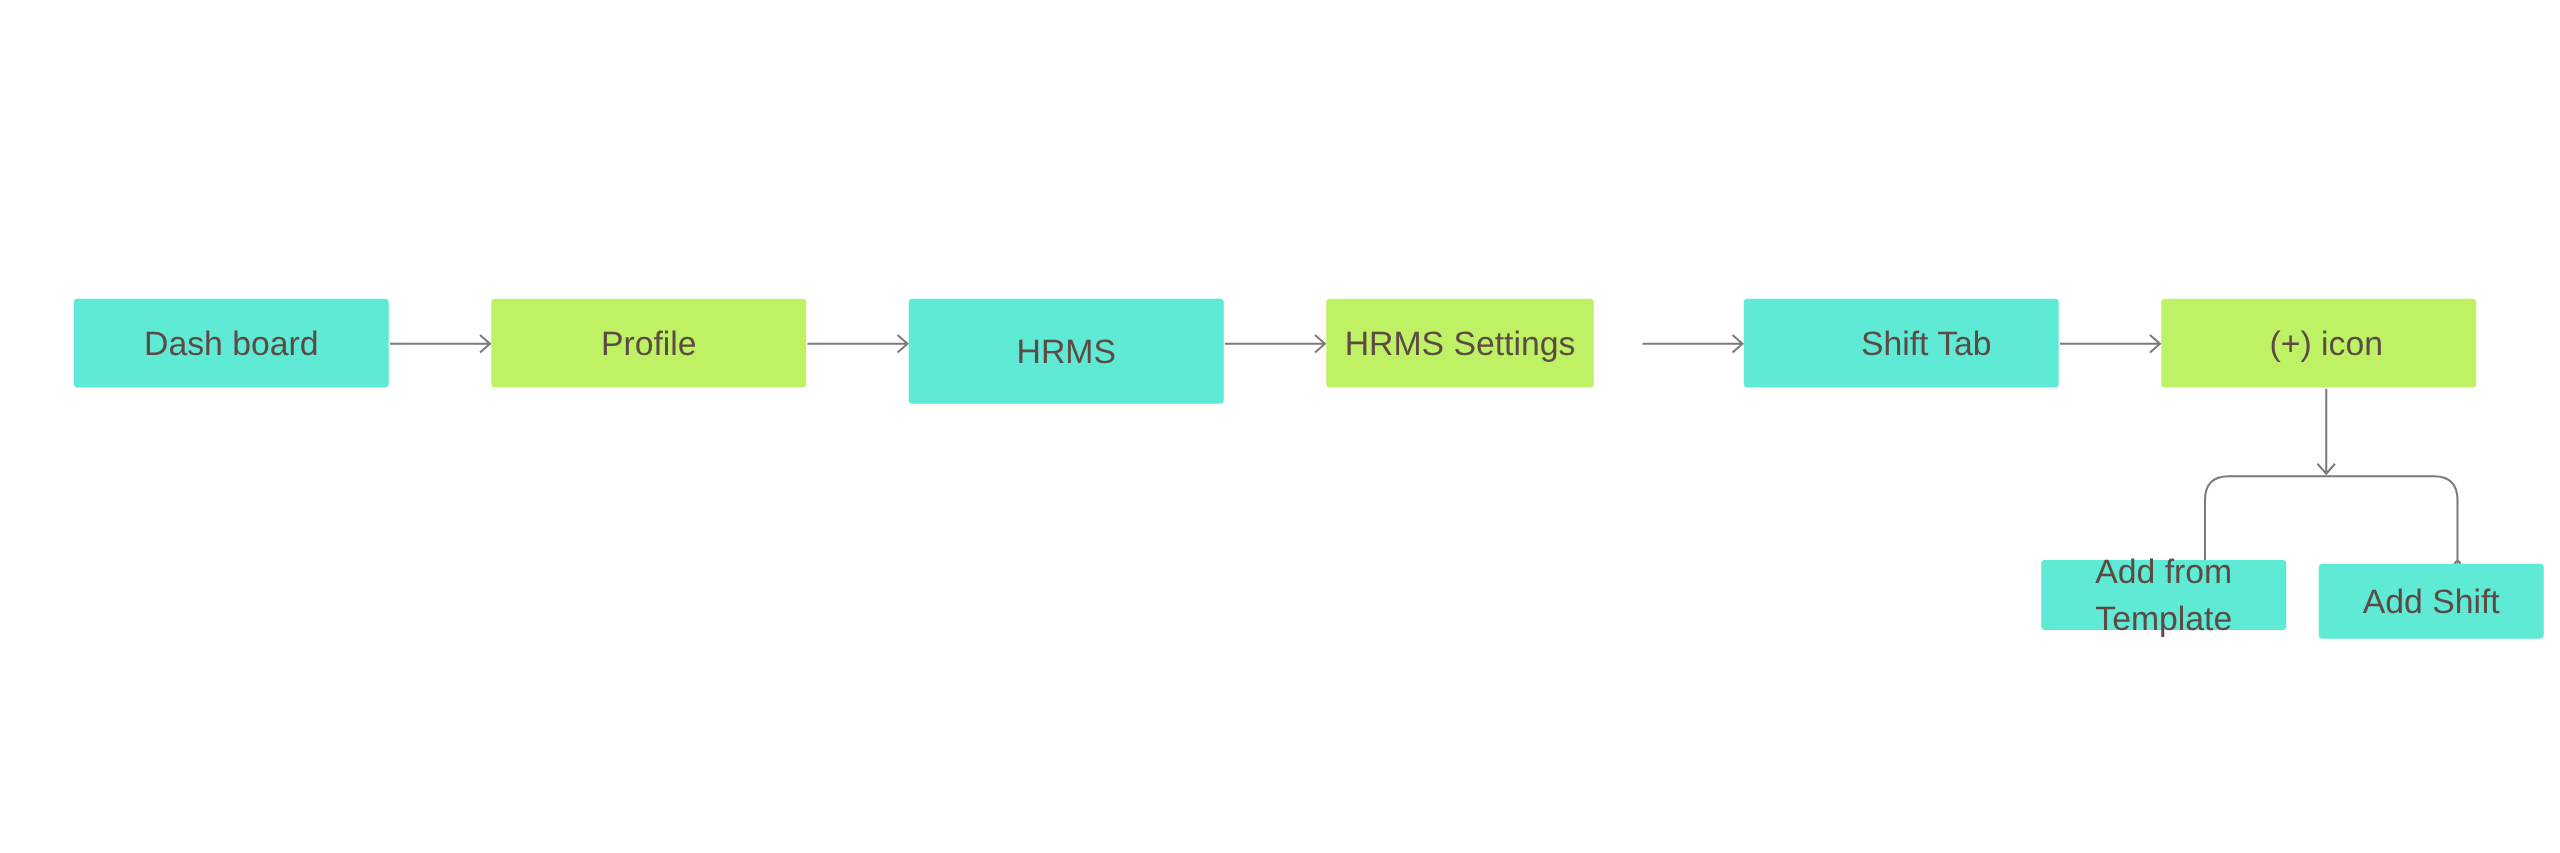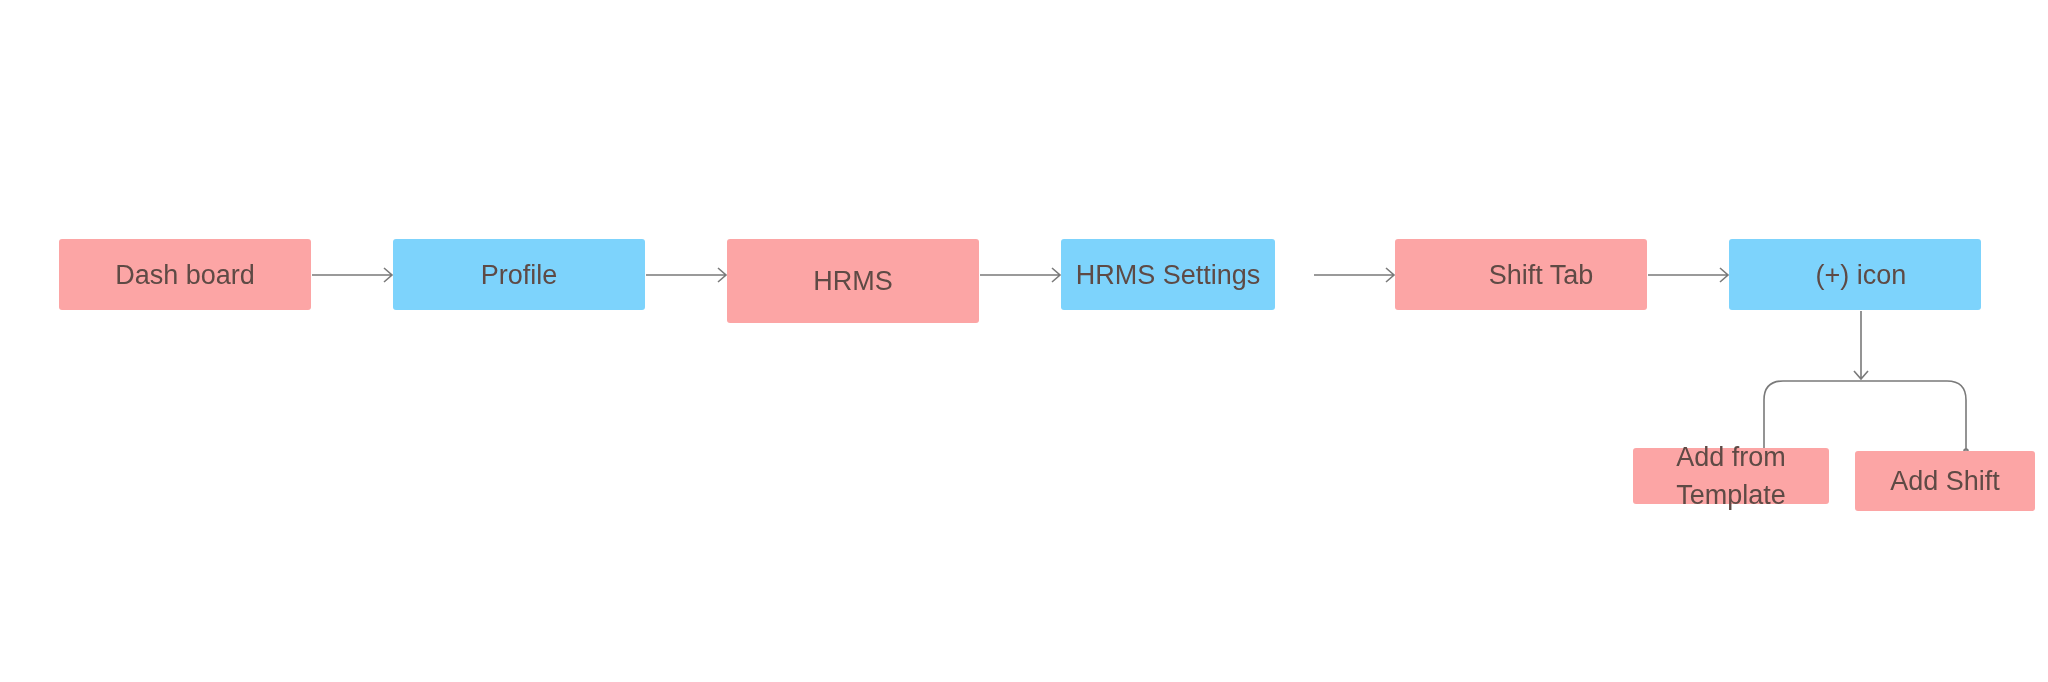--- a/index.html
+++ b/index.html
@@ -1,19 +1,19 @@
 <!DOCTYPE html>
 <html><head>
   <meta charset="utf-8">
   <style>
     html, body { margin:0; padding:0; background:#ffffff; }
     body { width:2048px; height:682px; position:relative; overflow:hidden; font-family:"Liberation Sans", sans-serif; }
     .node { position:absolute; display:flex; align-items:center; justify-content:center; text-align:center; color:#5e4a45; font-size:27px; line-height:38px; border-radius:3px; box-sizing:border-box; }
-    .teal { background:#fca5a5;justify-content:center; }
-    .peach { background:#7dd3fc;align-items:center; }
+    .teal { background:#5eead4;justify-content:center; }
+    .peach { background:#bef264;align-items:center; }
     svg.edges { position:absolute; left:0; top:0; }
   </style>
 </head>
 <body>
 
 <svg class="edges" width="2048" height="682">
   <g stroke="#7a7a7a" stroke-width="1.6" fill="none">
     <path d="M312 275 H392 M384 268 L392 275 L384 282"></path>
     <path d="M646 275 H726 M718 268 L726 275 L718 282"></path>
     <path d="M980 275 H1060 M1052 268 L1060 275 L1052 282"></path>

